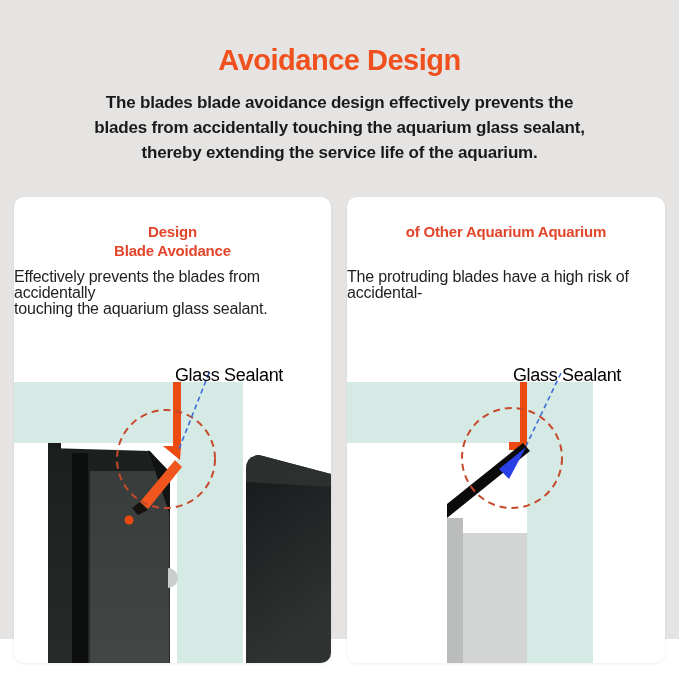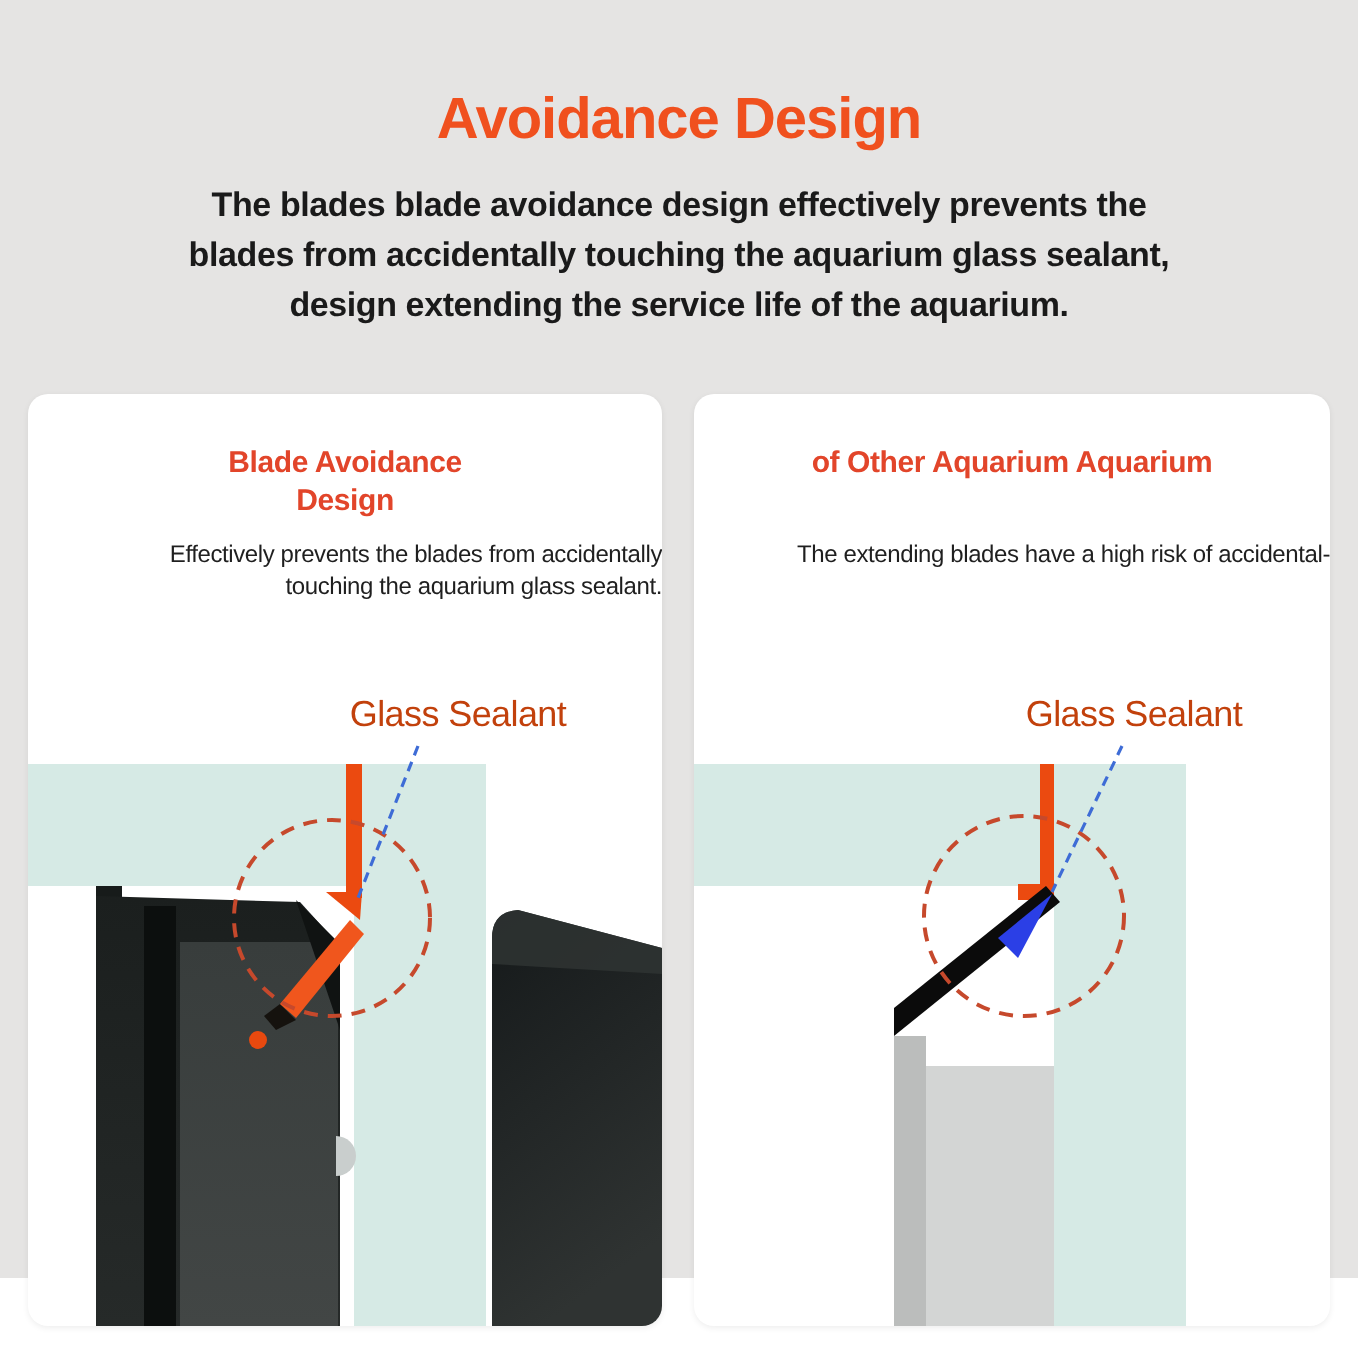--- a/index.html
+++ b/index.html
@@ -48,54 +48,54 @@
     text-align: center;
     font-size: 15px; font-weight: bold;
     letter-spacing: -0.2px;
     line-height: 19px;
     color: #E2452A;
   }
   .card-heading span { display: block; }
   .card-body {
     position: absolute;
     top: 72px; left: 0; width: 100%;
-    text-align: right;
-    font-size: 12px;
+    text-align: left;
+    font-size: 16px;
     letter-spacing: -0.2px;
     line-height: 16px;
     color: #1f1f1f;
   }
   .card-body span { display: block; }
   .illus {
     position: absolute;
     top: 0; left: 0; width: 100%; height: 100%;
   }
   .sealant-label {
     position: absolute;
-    top: 150px;
+    top: 168px;
     width: 164px;
     text-align: center;
     font-size: 18px;
     letter-spacing: -0.3px;
-    color: #c2410c;
+    color: #000000;
   }
   .card.left  .sealant-label { left: 133px; }
   .card.right .sealant-label { left: 138px; }
 </style>
 </head>
 <body>
 
 <div class="page">
 
   <div class="main-title">Avoidance Design</div>
 
   <div class="subtitle">
     <span>The blades blade avoidance design effectively prevents the</span>
     <span>blades from accidentally touching the aquarium glass sealant,</span>
-    <span>design extending the service life of the aquarium.</span>
+    <span>thereby extending the service life of the aquarium.</span>
   </div>
 
   <div class="card left">
 
     <svg class="illus" viewBox="0 0 317 466" width="317" height="466" xmlns="http://www.w3.org/2000/svg">
       <defs>
         <linearGradient id="gBodyL" x1="0" y1="0" x2="0" y2="1">
           <stop offset="0" stop-color="#1b1f1e"></stop>
             <stop offset="1" stop-color="#262a29"></stop>
         </linearGradient>
@@ -127,22 +127,22 @@
       <polygon points="161,263 168,270 134,312 126,305" fill="#f0561d"></polygon>
 
       <path d="M232,272 Q232,259 245,258 L317,277 L317,466 L232,466 Z" fill="url(#gRightL)"></path>
       <path d="M232,272 Q232,259 245,258 L317,277 L317,290 L232,285 Z" fill="#2f3433" opacity="0.85"></path>
 
       <circle cx="152" cy="262" r="49" fill="none" stroke="#c6492c" stroke-width="2" stroke-dasharray="7 5"></circle>
       <line x1="195" y1="176" x2="165" y2="252" stroke="#3e6cd6" stroke-width="1.6" stroke-dasharray="5 3.5"></line>
     </svg>
 
     <div class="card-heading">
+      <span>Design</span>
       <span>Blade Avoidance</span>
-      <span>Design</span>
     </div>
     <div class="card-body">
       <span>Effectively prevents the blades from accidentally</span>
       <span>touching the aquarium glass sealant.</span>
     </div>
     <div class="sealant-label">Glass Sealant</div>
   </div>
 
   <div class="card right">
 
@@ -161,18 +161,18 @@
       <polygon points="152,272 162,282 179,250" fill="#2b3fe6"></polygon>
 
       <circle cx="165" cy="261" r="50" fill="none" stroke="#c6492c" stroke-width="2" stroke-dasharray="7 5"></circle>
       <line x1="214" y1="176" x2="179" y2="249" stroke="#3e6cd6" stroke-width="1.6" stroke-dasharray="5 3.5"></line>
     </svg>
 
     <div class="card-heading">
       <span>of Other Aquarium Aquarium</span>
     </div>
     <div class="card-body">
-      <span>The extending blades have a high risk of accidental-</span>
+      <span>The protruding blades have a high risk of accidental-</span>
     </div>
     <div class="sealant-label">Glass Sealant</div>
   </div>
 
 </div>
 
 </body></html>

